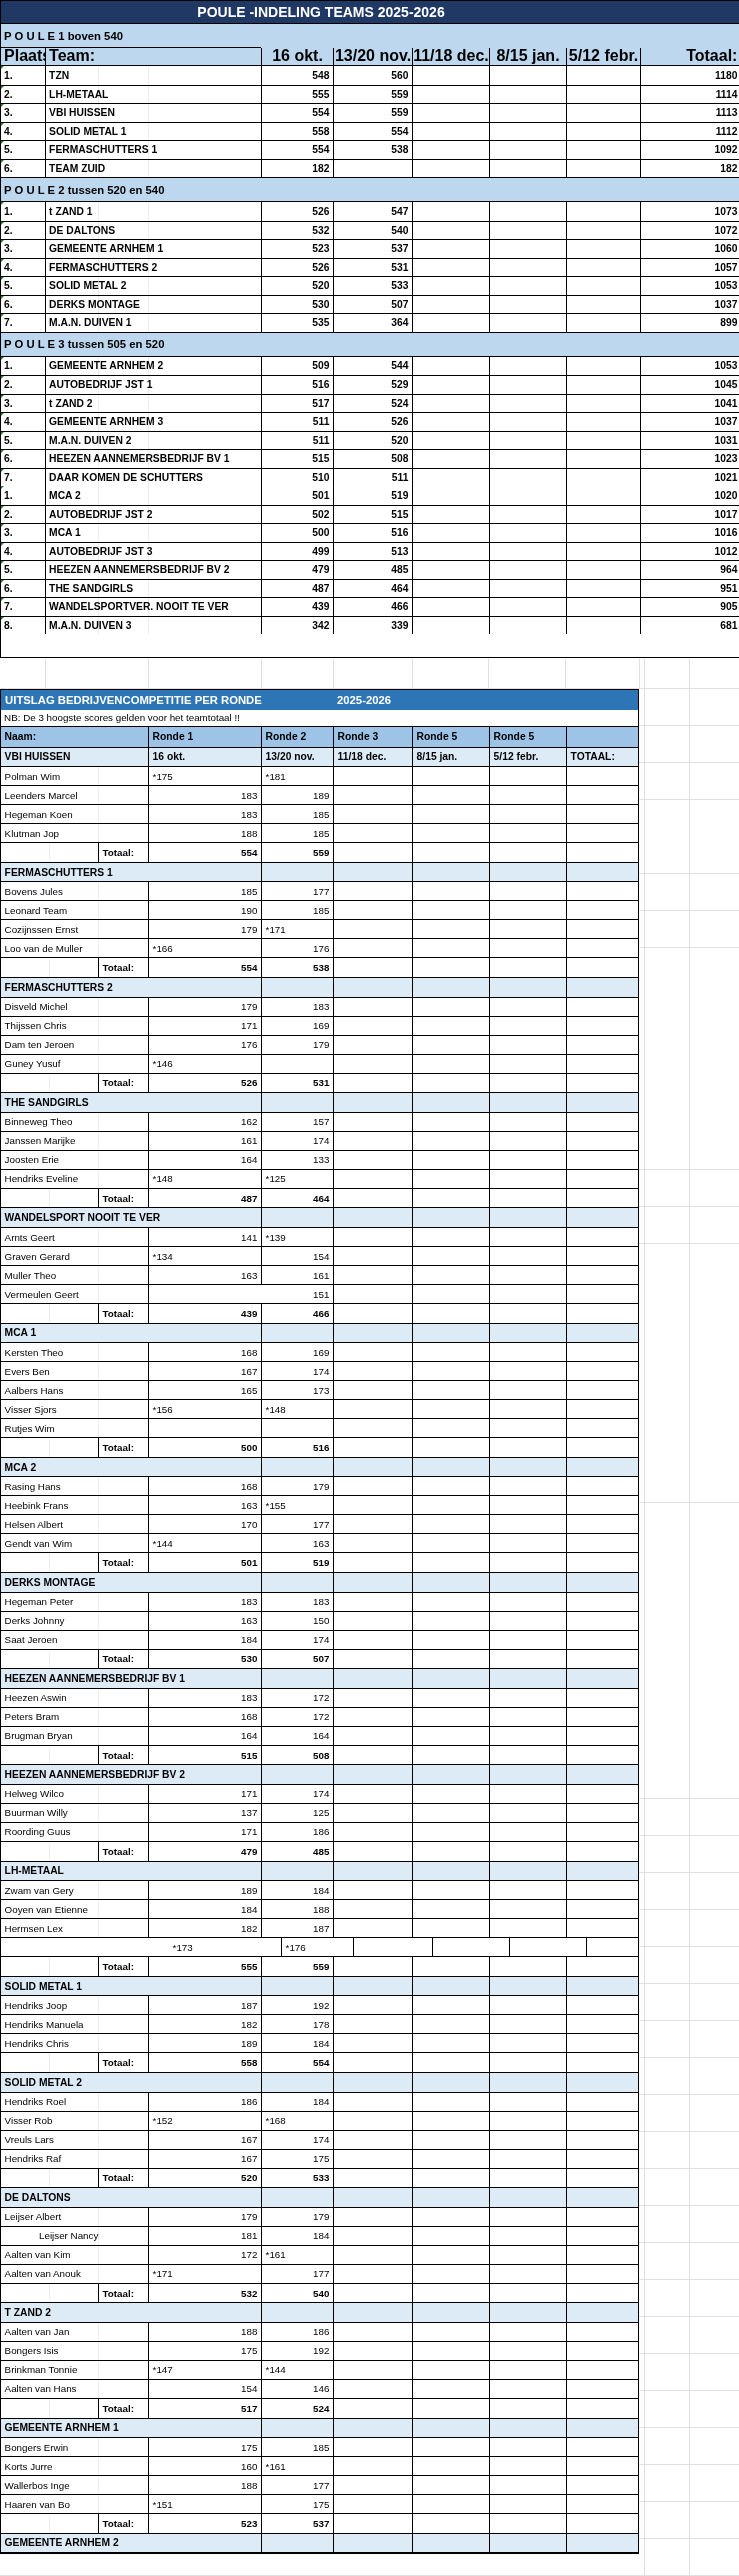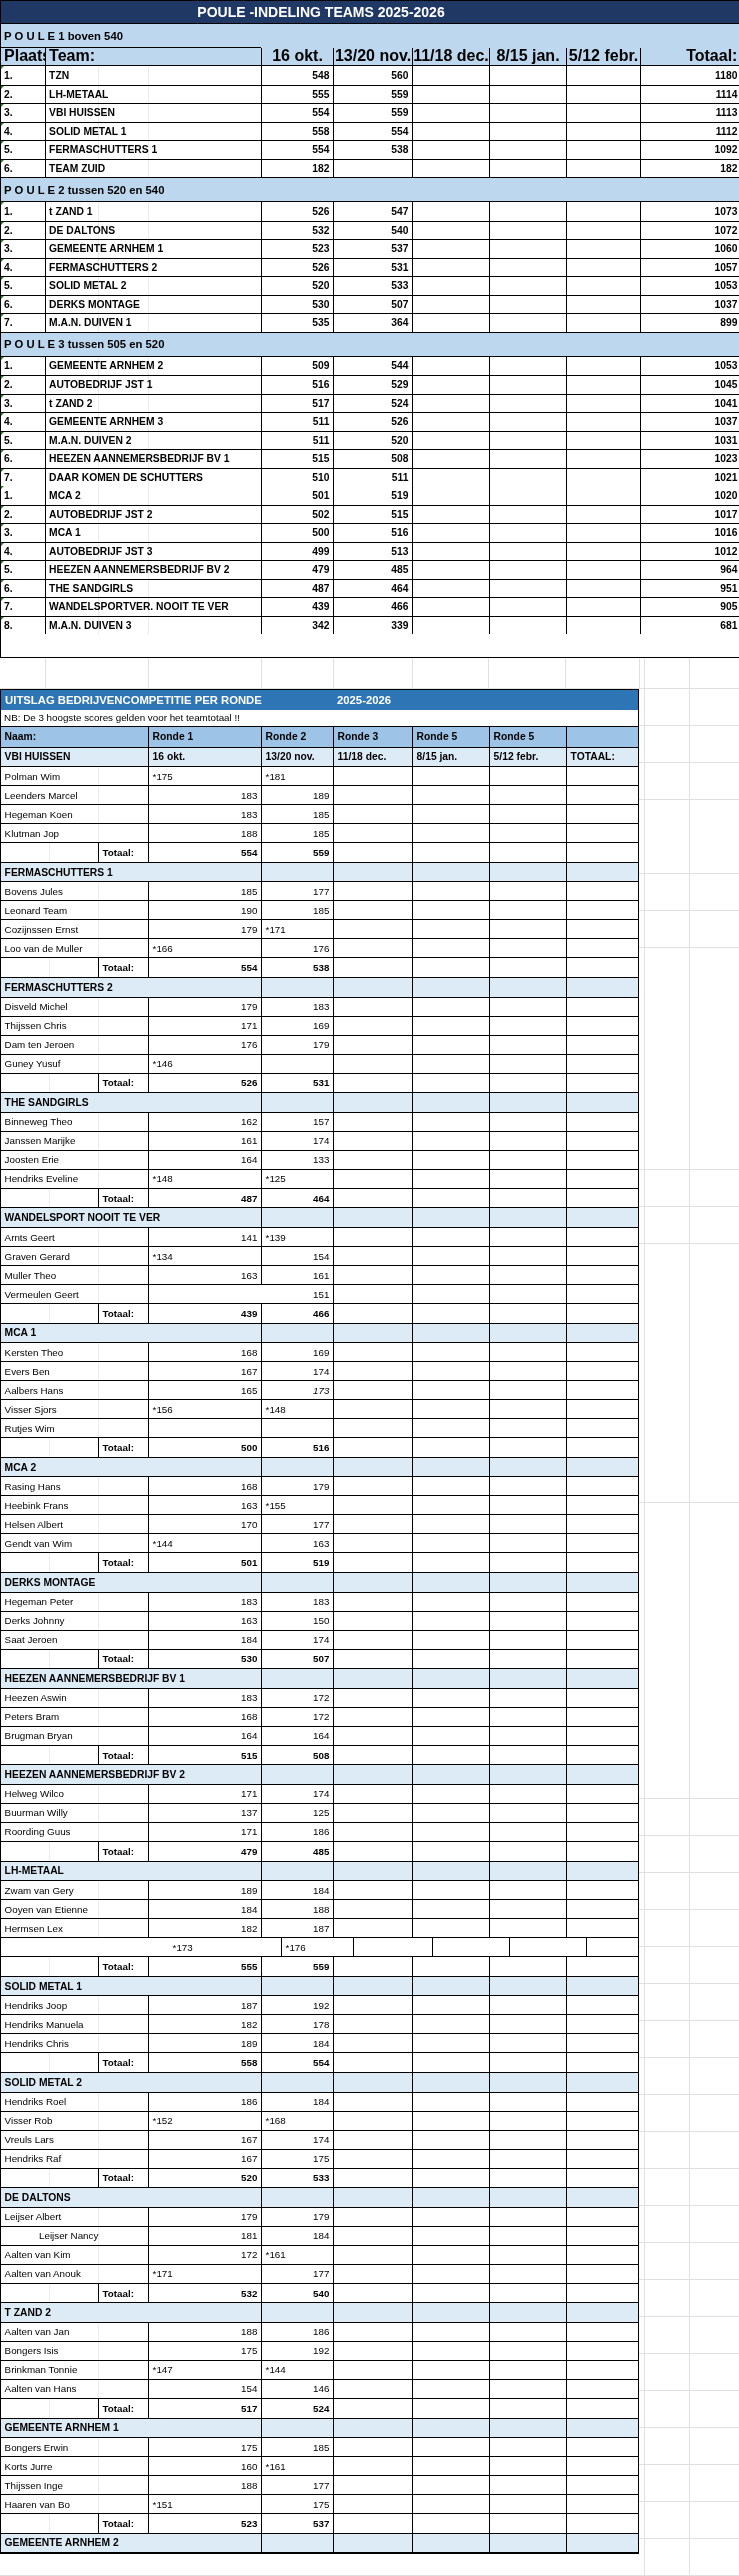--- a/index.html
+++ b/index.html
@@ -699,21 +699,21 @@
           <div class="uc right" style="width: 113px; flex: 0 0 auto;">167</div>
           <div class="uc right" style="width: 72px; flex: 0 0 auto;">174</div>
           <div class="uc " style="width: 79px; flex: 0 0 auto;"></div>
           <div class="uc " style="width: 77px; flex: 0 0 auto;"></div>
           <div class="uc " style="width: 77px; flex: 0 0 auto;"></div>
           <div class="uc " style="width: 74px; flex: 0 0 auto;"></div>
         </div>
         <div class="urow player">
           <div class="uc left namecell" style="width: 148px; flex: 0 0 auto;">Aalbers Hans</div>
           <div class="uc right" style="width: 113px; flex: 0 0 auto;">165</div>
-          <div class="uc right" style="width: 72px; flex: 0 0 auto; font-style: italic;">173</div>
+          <div class="uc right" style="width: 72px; flex: 0 0 auto;">173</div>
           <div class="uc " style="width: 79px; flex: 0 0 auto;"></div>
           <div class="uc " style="width: 77px; flex: 0 0 auto;"></div>
           <div class="uc " style="width: 77px; flex: 0 0 auto;"></div>
           <div class="uc " style="width: 74px; flex: 0 0 auto;"></div>
         </div>
         <div class="urow player">
           <div class="uc left namecell" style="width: 148px; flex: 0 0 auto;">Visser Sjors</div>
           <div class="uc left" style="width: 113px; flex: 0 0 auto;">*156</div>
           <div class="uc left" style="width: 72px; flex: 0 0 auto;">*148</div>
           <div class="uc " style="width: 79px; flex: 0 0 auto;"></div>
@@ -1210,21 +1210,21 @@
         <div class="urow player">
           <div class="uc left namecell" style="width: 148px; flex: 0 0 auto;">Korts Jurre</div>
           <div class="uc right" style="width: 113px; flex: 0 0 auto;">160</div>
           <div class="uc left" style="width: 72px; flex: 0 0 auto;">*161</div>
           <div class="uc " style="width: 79px; flex: 0 0 auto;"></div>
           <div class="uc " style="width: 77px; flex: 0 0 auto;"></div>
           <div class="uc " style="width: 77px; flex: 0 0 auto;"></div>
           <div class="uc " style="width: 74px; flex: 0 0 auto;"></div>
         </div>
         <div class="urow player">
-          <div class="uc left namecell" style="width: 148px; flex: 0 0 auto;">Thijssen Inge</div>
+          <div class="uc left namecell" style="width: 148px; flex: 0 0 auto;">Wallerbos Inge</div>
           <div class="uc right" style="width: 113px; flex: 0 0 auto;">188</div>
           <div class="uc right" style="width: 72px; flex: 0 0 auto;">177</div>
           <div class="uc " style="width: 79px; flex: 0 0 auto;"></div>
           <div class="uc " style="width: 77px; flex: 0 0 auto;"></div>
           <div class="uc " style="width: 77px; flex: 0 0 auto;"></div>
           <div class="uc " style="width: 74px; flex: 0 0 auto;"></div>
         </div>
         <div class="urow player">
           <div class="uc left namecell" style="width: 148px; flex: 0 0 auto;">Haaren van Bo</div>
           <div class="uc left" style="width: 113px; flex: 0 0 auto;">*151</div>

